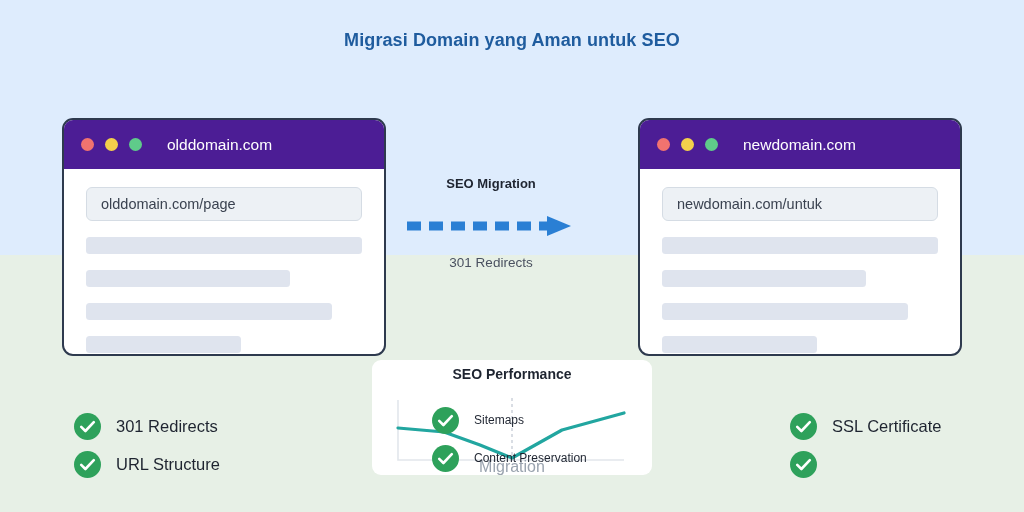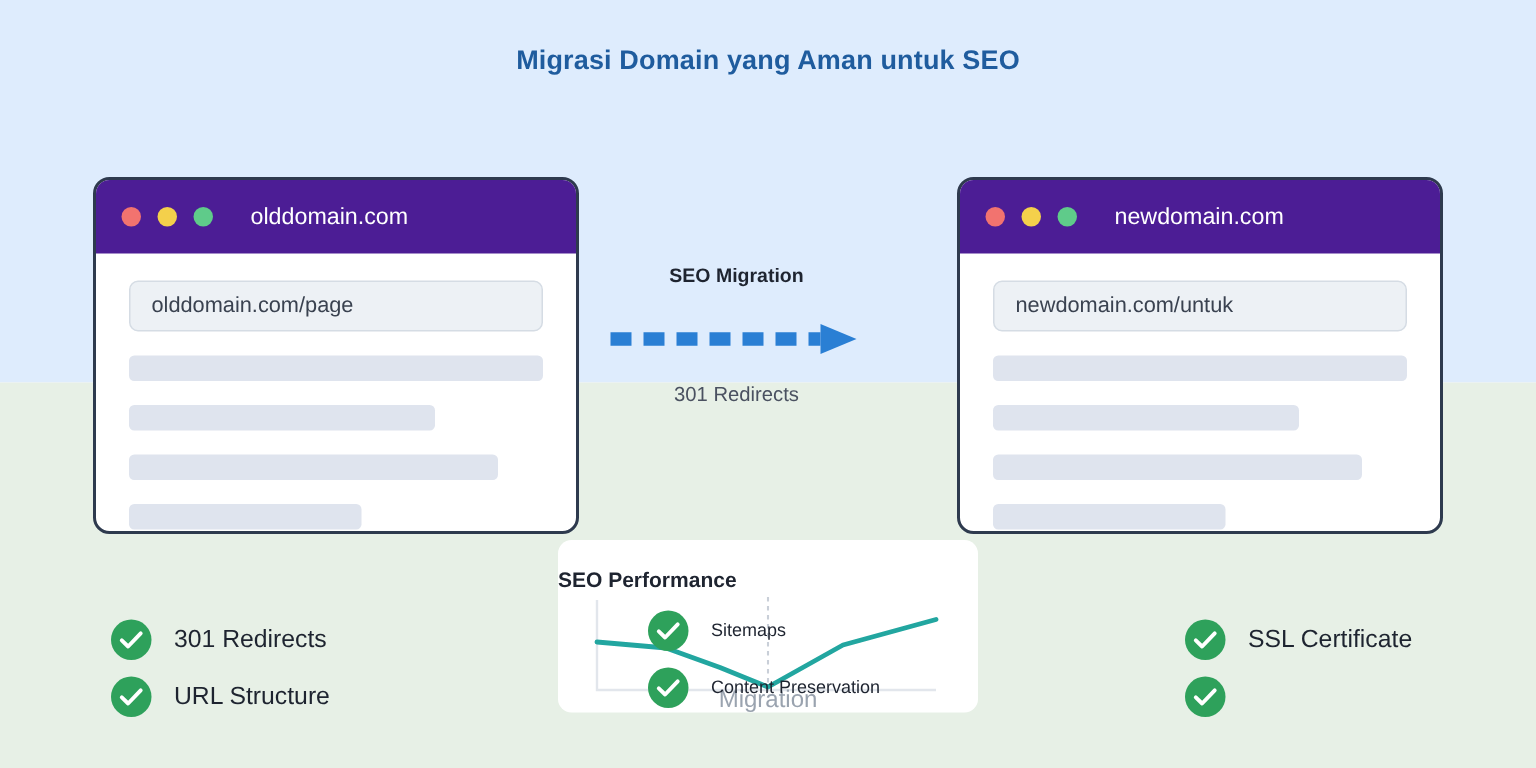--- a/index.html
+++ b/index.html
@@ -119,21 +119,22 @@
   
   .perf-card {
     position:absolute;
     left:372px; top:360px;
     width:280px; height:115px;
     background:#FFFFFF;
     border-radius:9px;
     overflow:hidden;
   }
   .perf-title {
-    margin-top:18px;
+    margin-top:6px;
+    text-align:center;
     font-size:14px;
     font-weight:bold;
     color:#1E2430;
   }
   .perf-chart { position:absolute; left:0; top:28px; width:280px; height:87px; }
   .perf-xlabel {
     position:absolute;
     left:0; top:98px;
     width:280px;
     text-align:center;

